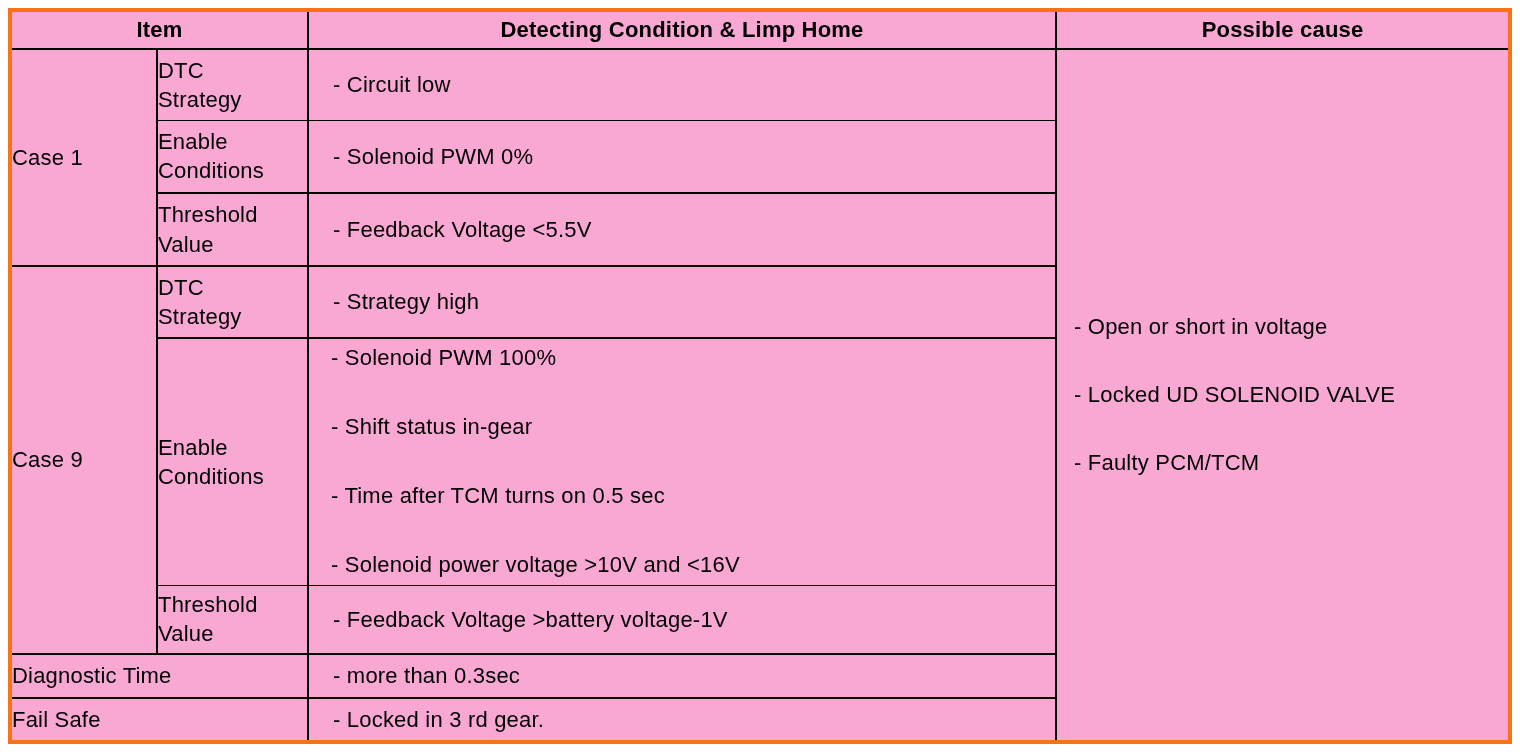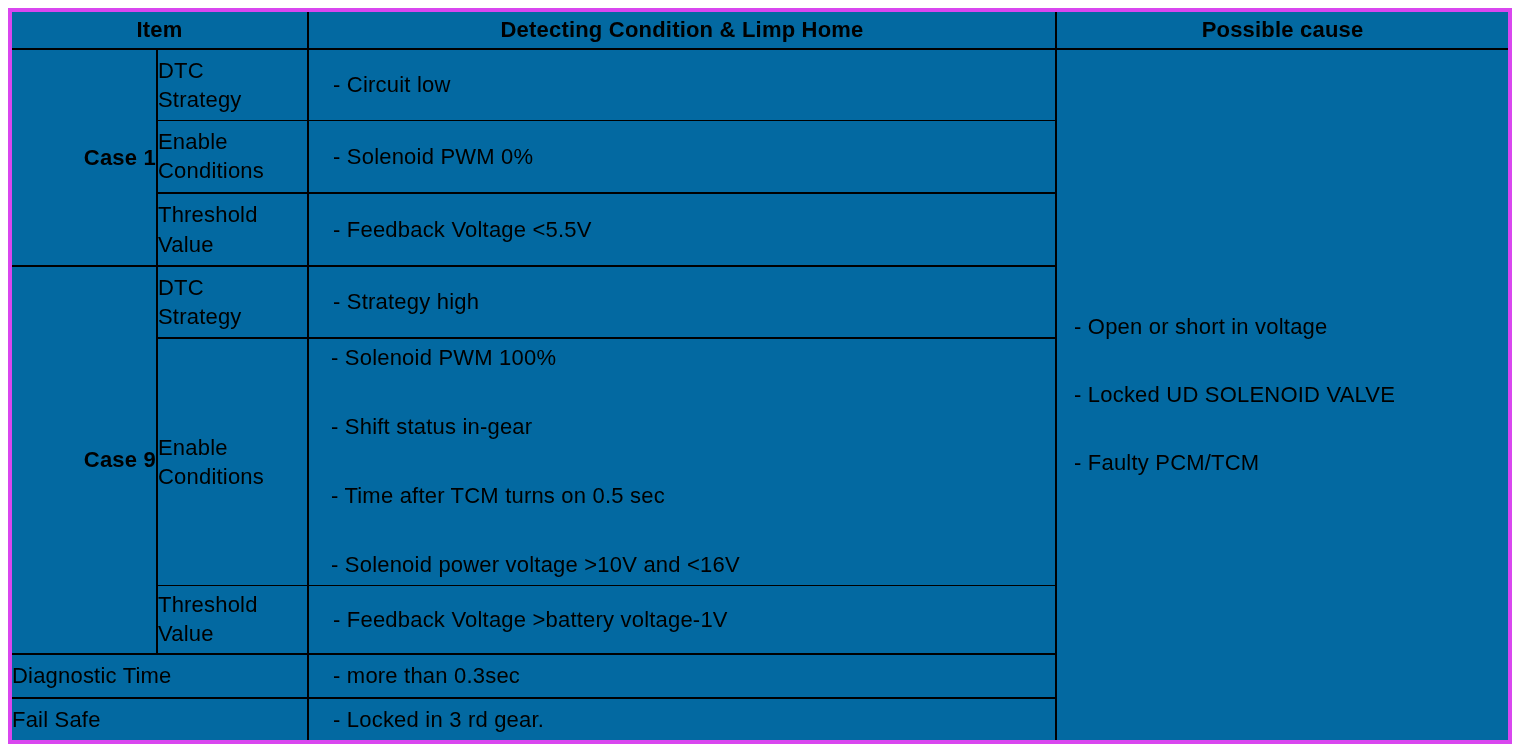--- a/index.html
+++ b/index.html
@@ -15,22 +15,22 @@
     width: 1520px;
     height: 752px;
     box-sizing: border-box;
     padding: 8px 0 0 8px;
     background: #ffffff;
   }
   table.dtc {
     border-collapse: collapse;
     table-layout: fixed;
     width: 1500px;
-    border: 4px solid #d946ef;
-    background: #0369a1;
+    border: 4px solid #f97316;
+    background: #f9a8d4;
   }
   col.c1 { width: 147px; }
   col.c2 { width: 151px; }
   col.c3 { width: 748px; }
   col.c4 { width: 454px; }
   td {
     border: 1px solid #000000;
     border-left-width: 2px;
     border-right-width: 2px;
     padding: 0;
@@ -40,23 +40,22 @@
     overflow: hidden;
   }
   td.th {
     font-weight: bold;
     text-align: center;
     vertical-align: middle;
     border-bottom-width: 2px;
   }
   .bt2 { border-top-width: 2px; }
   td.case-cell {
-    text-align: right;
+    text-align: left;
     vertical-align: middle;
-    font-weight: bold;
   }
   td.item-cell {
     text-align: left;
     vertical-align: middle;
     white-space: pre-line;
     line-height: 1.32;
   }
   td.val-cell {
     text-align: left;
     vertical-align: middle;

